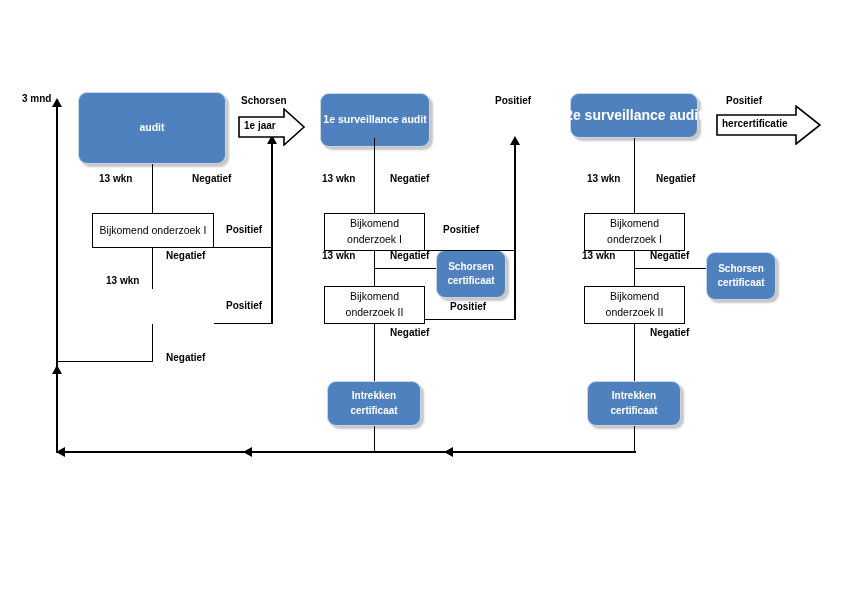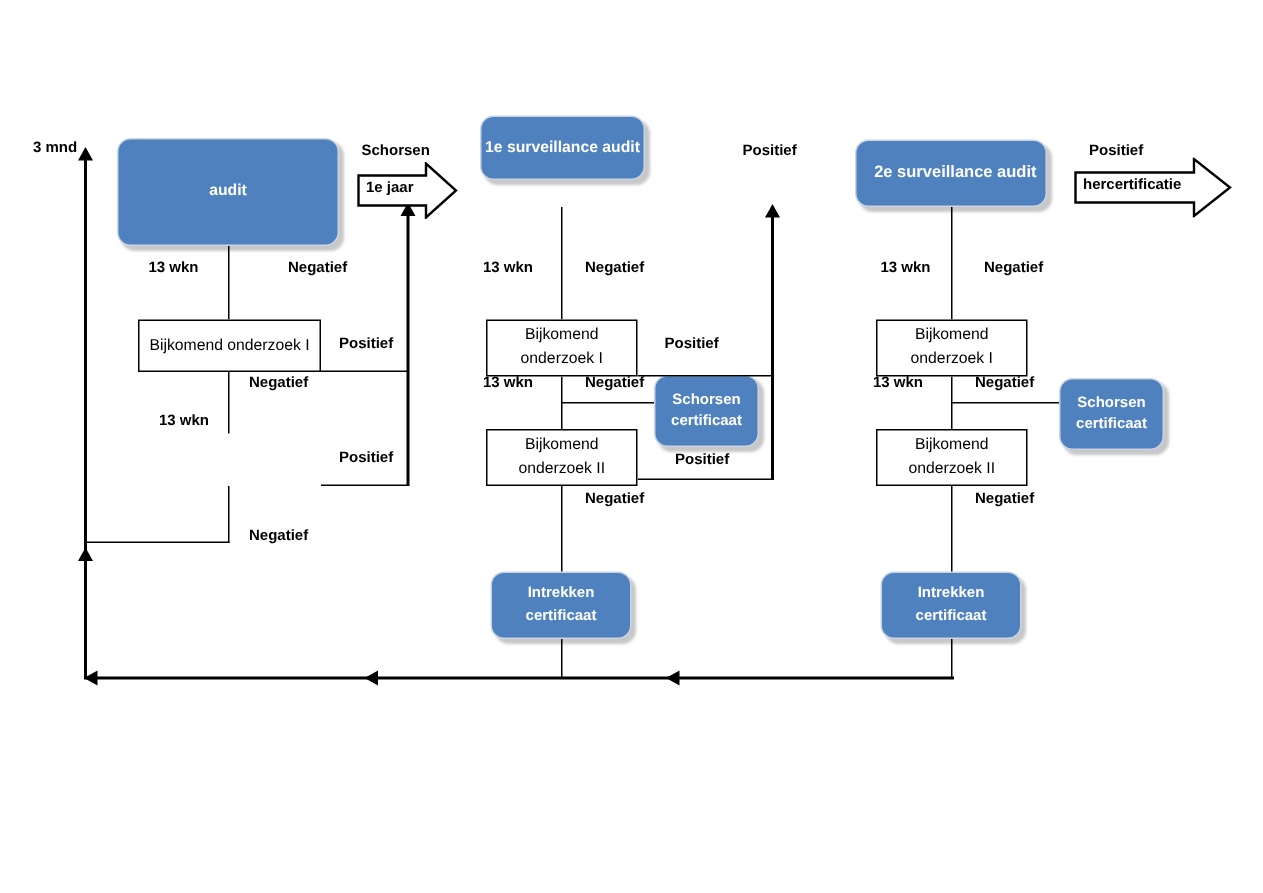--- a/index.html
+++ b/index.html
@@ -145,21 +145,21 @@
   <div class="lbl" style="left:166px; top:352px;">Negatief</div>
 
   <div class="blockarrow" style="left:238px; top:108px; width:68px; height:38px;">
     <svg width="68" height="38" viewBox="0 0 68 38">
       <polygon points="1,9 46,9 46,1 66,19 46,37 46,29 1,29" fill="#ffffff" stroke="#000000" stroke-width="1.6"></polygon>
     </svg>
     <span class="atxt" style="top:12px;">1e jaar</span>
   </div>
   <div class="lbl" style="left:241px; top:95px;">Schorsen</div>
 
-  <div class="bluebox tight" style="left:320px; top:77px; width:110px; height:43px; font-size:10.5px;">
+  <div class="bluebox tight" style="left:320px; top:93px; width:110px; height:54px; font-size:10.5px;">
     <span class="ln">1e surveillance audit</span>
   </div>
 
   <div class="ln-v" style="left:374px; top:138px; height:75px;"></div>
   <div class="lbl" style="left:322px; top:173px;">13 wkn</div>
   <div class="lbl" style="left:390px; top:173px;">Negatief</div>
 
   <div class="whitebox" style="left:324px; top:213px; width:101px; height:38px;">
     <span class="ln">Bijkomend</span>
     <span class="ln">onderzoek I</span>
@@ -196,21 +196,21 @@
 
   <div class="bluebox tight" style="left:327px; top:381px; width:94px; height:45px; font-size:10px;">
     <span class="ln">Intrekken</span>
     <span class="ln">certificaat</span>
   </div>
 
   <div class="ln-v" style="left:374px; top:426px; height:26px;"></div>
 
   <div class="lbl" style="left:495px; top:95px;">Positief</div>
 
-  <div class="bluebox tight" style="left:570px; top:93px; width:128px; height:45px; font-size:11px;align-items:flex-end;">
+  <div class="bluebox tight" style="left:570px; top:93px; width:128px; height:45px; font-size:14px;">
     <span class="ln">2e surveillance audit</span>
   </div>
 
   <div class="ln-v" style="left:634px; top:138px; height:75px;"></div>
   <div class="lbl" style="left:587px; top:173px;">13 wkn</div>
   <div class="lbl" style="left:656px; top:173px;">Negatief</div>
 
   <div class="whitebox" style="left:584px; top:213px; width:101px; height:38px;">
     <span class="ln">Bijkomend</span>
     <span class="ln">onderzoek I</span>

